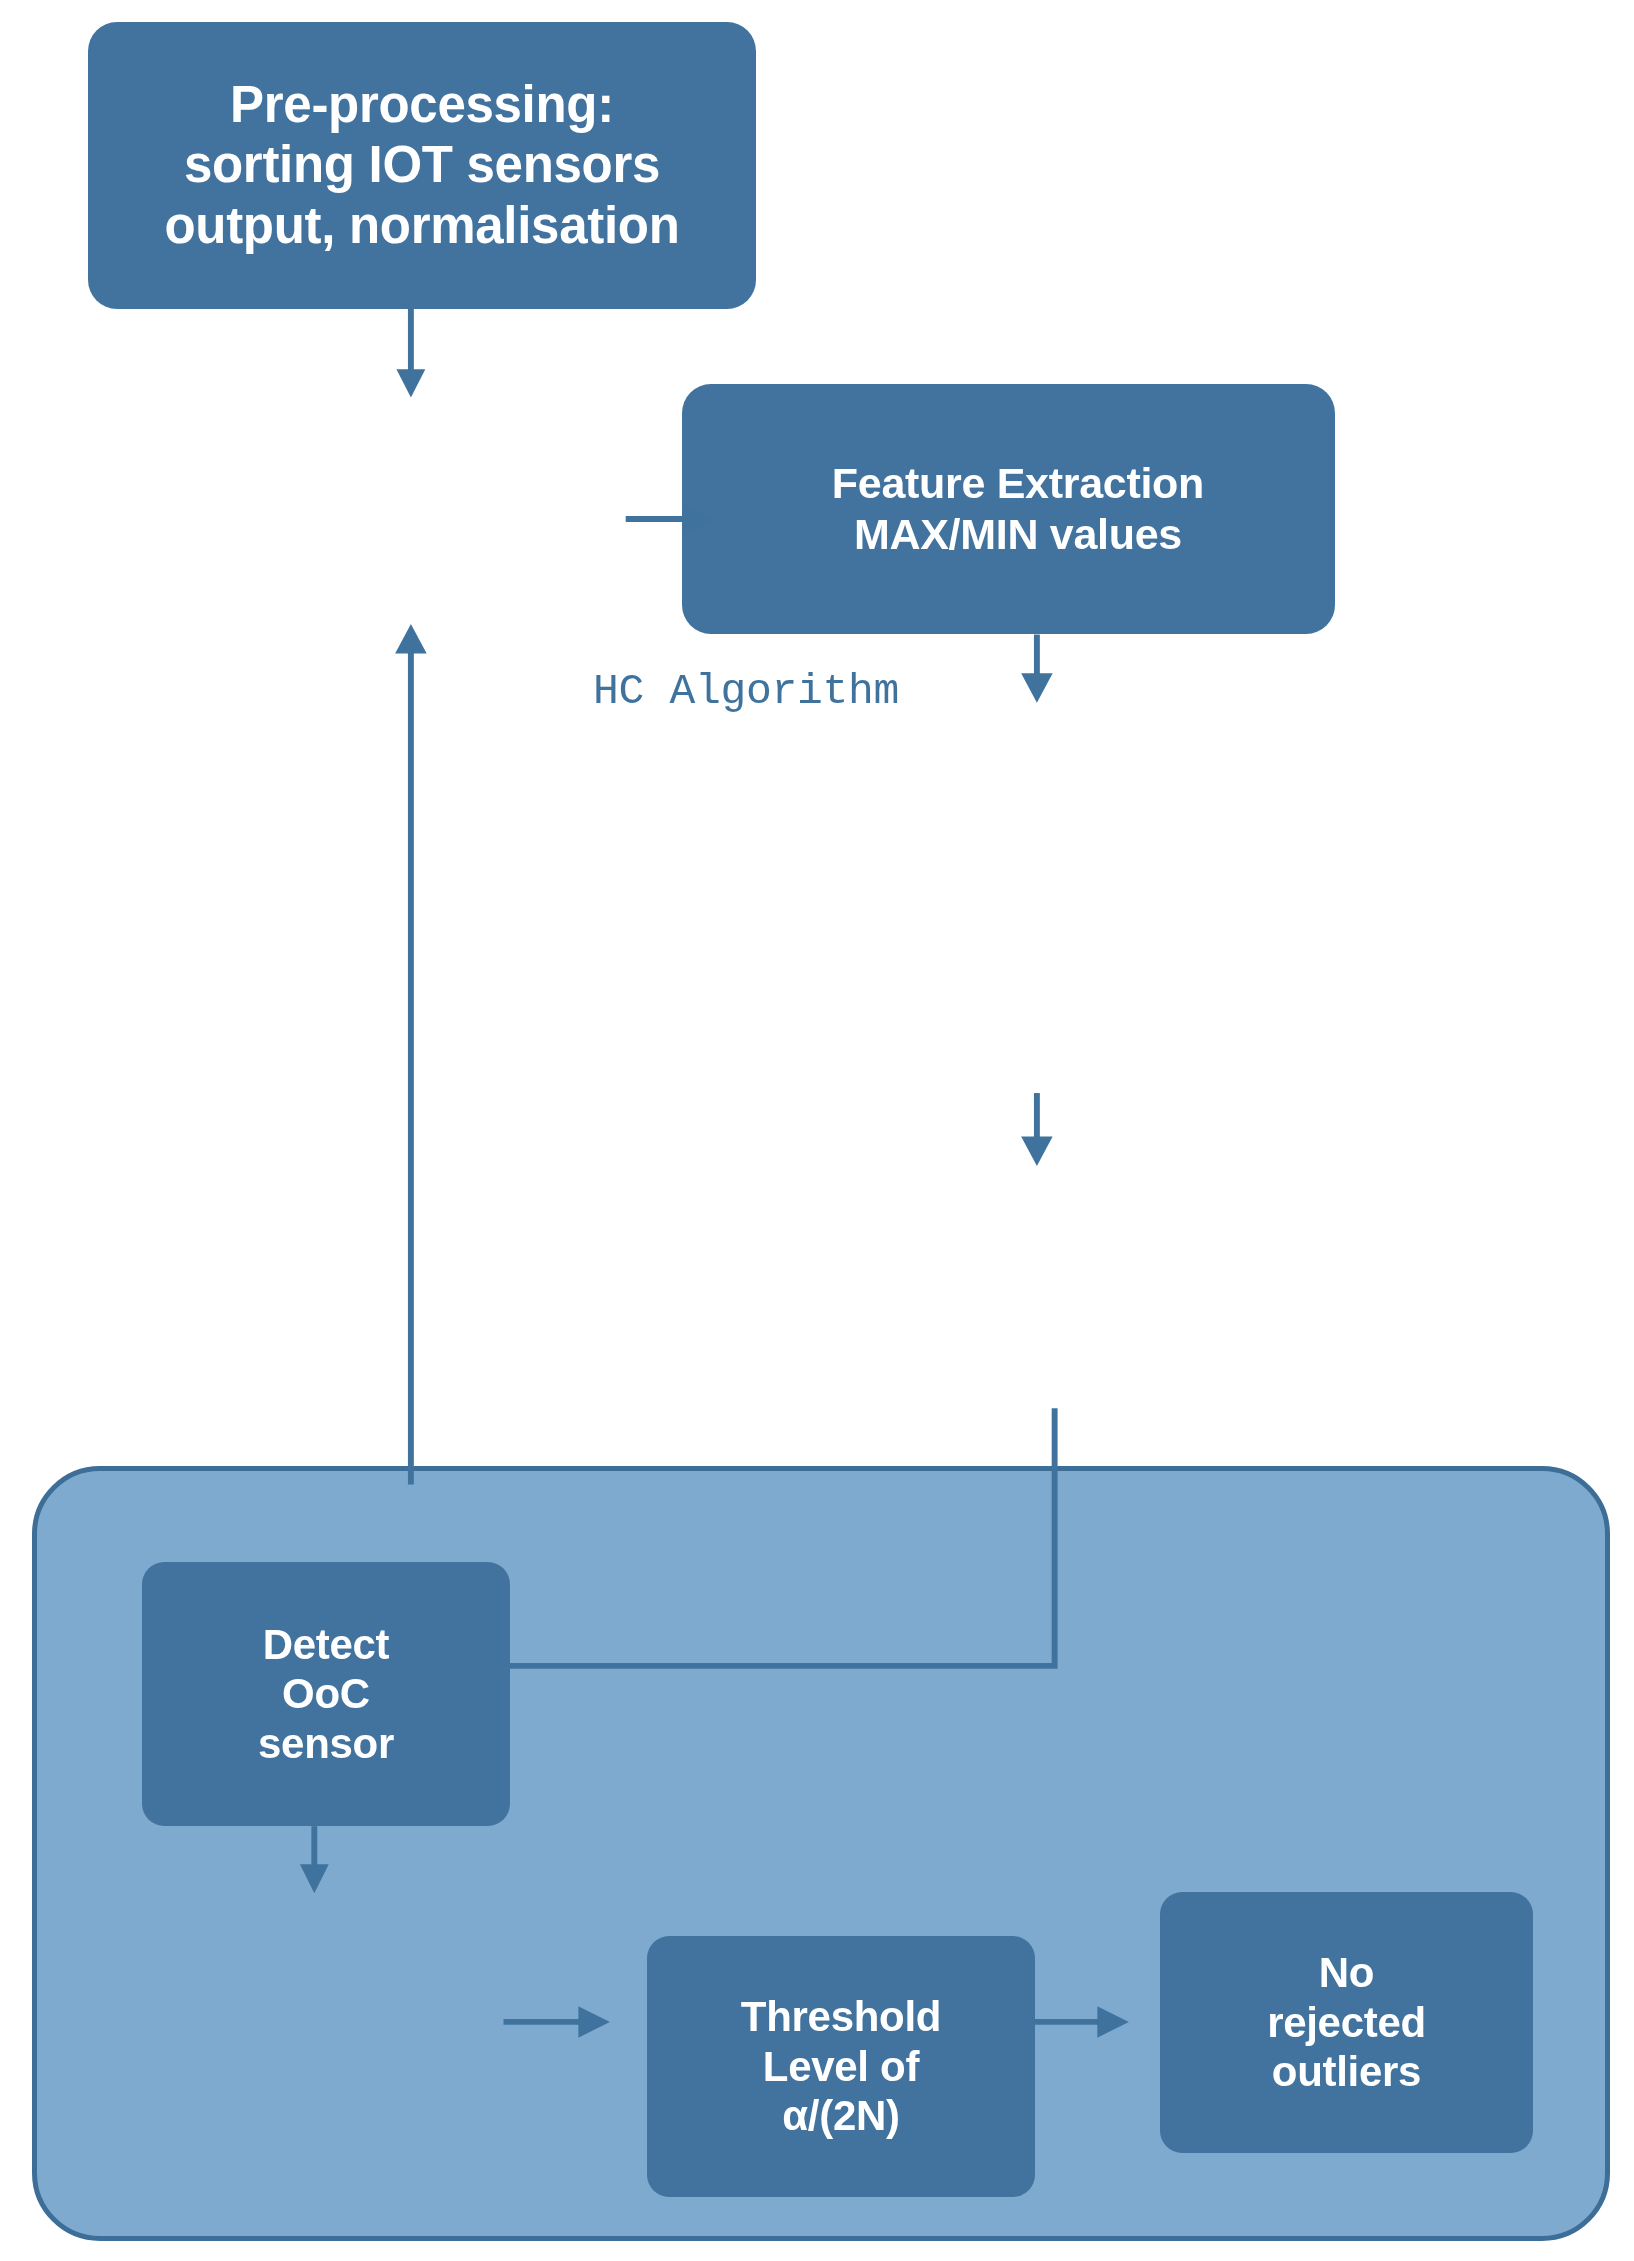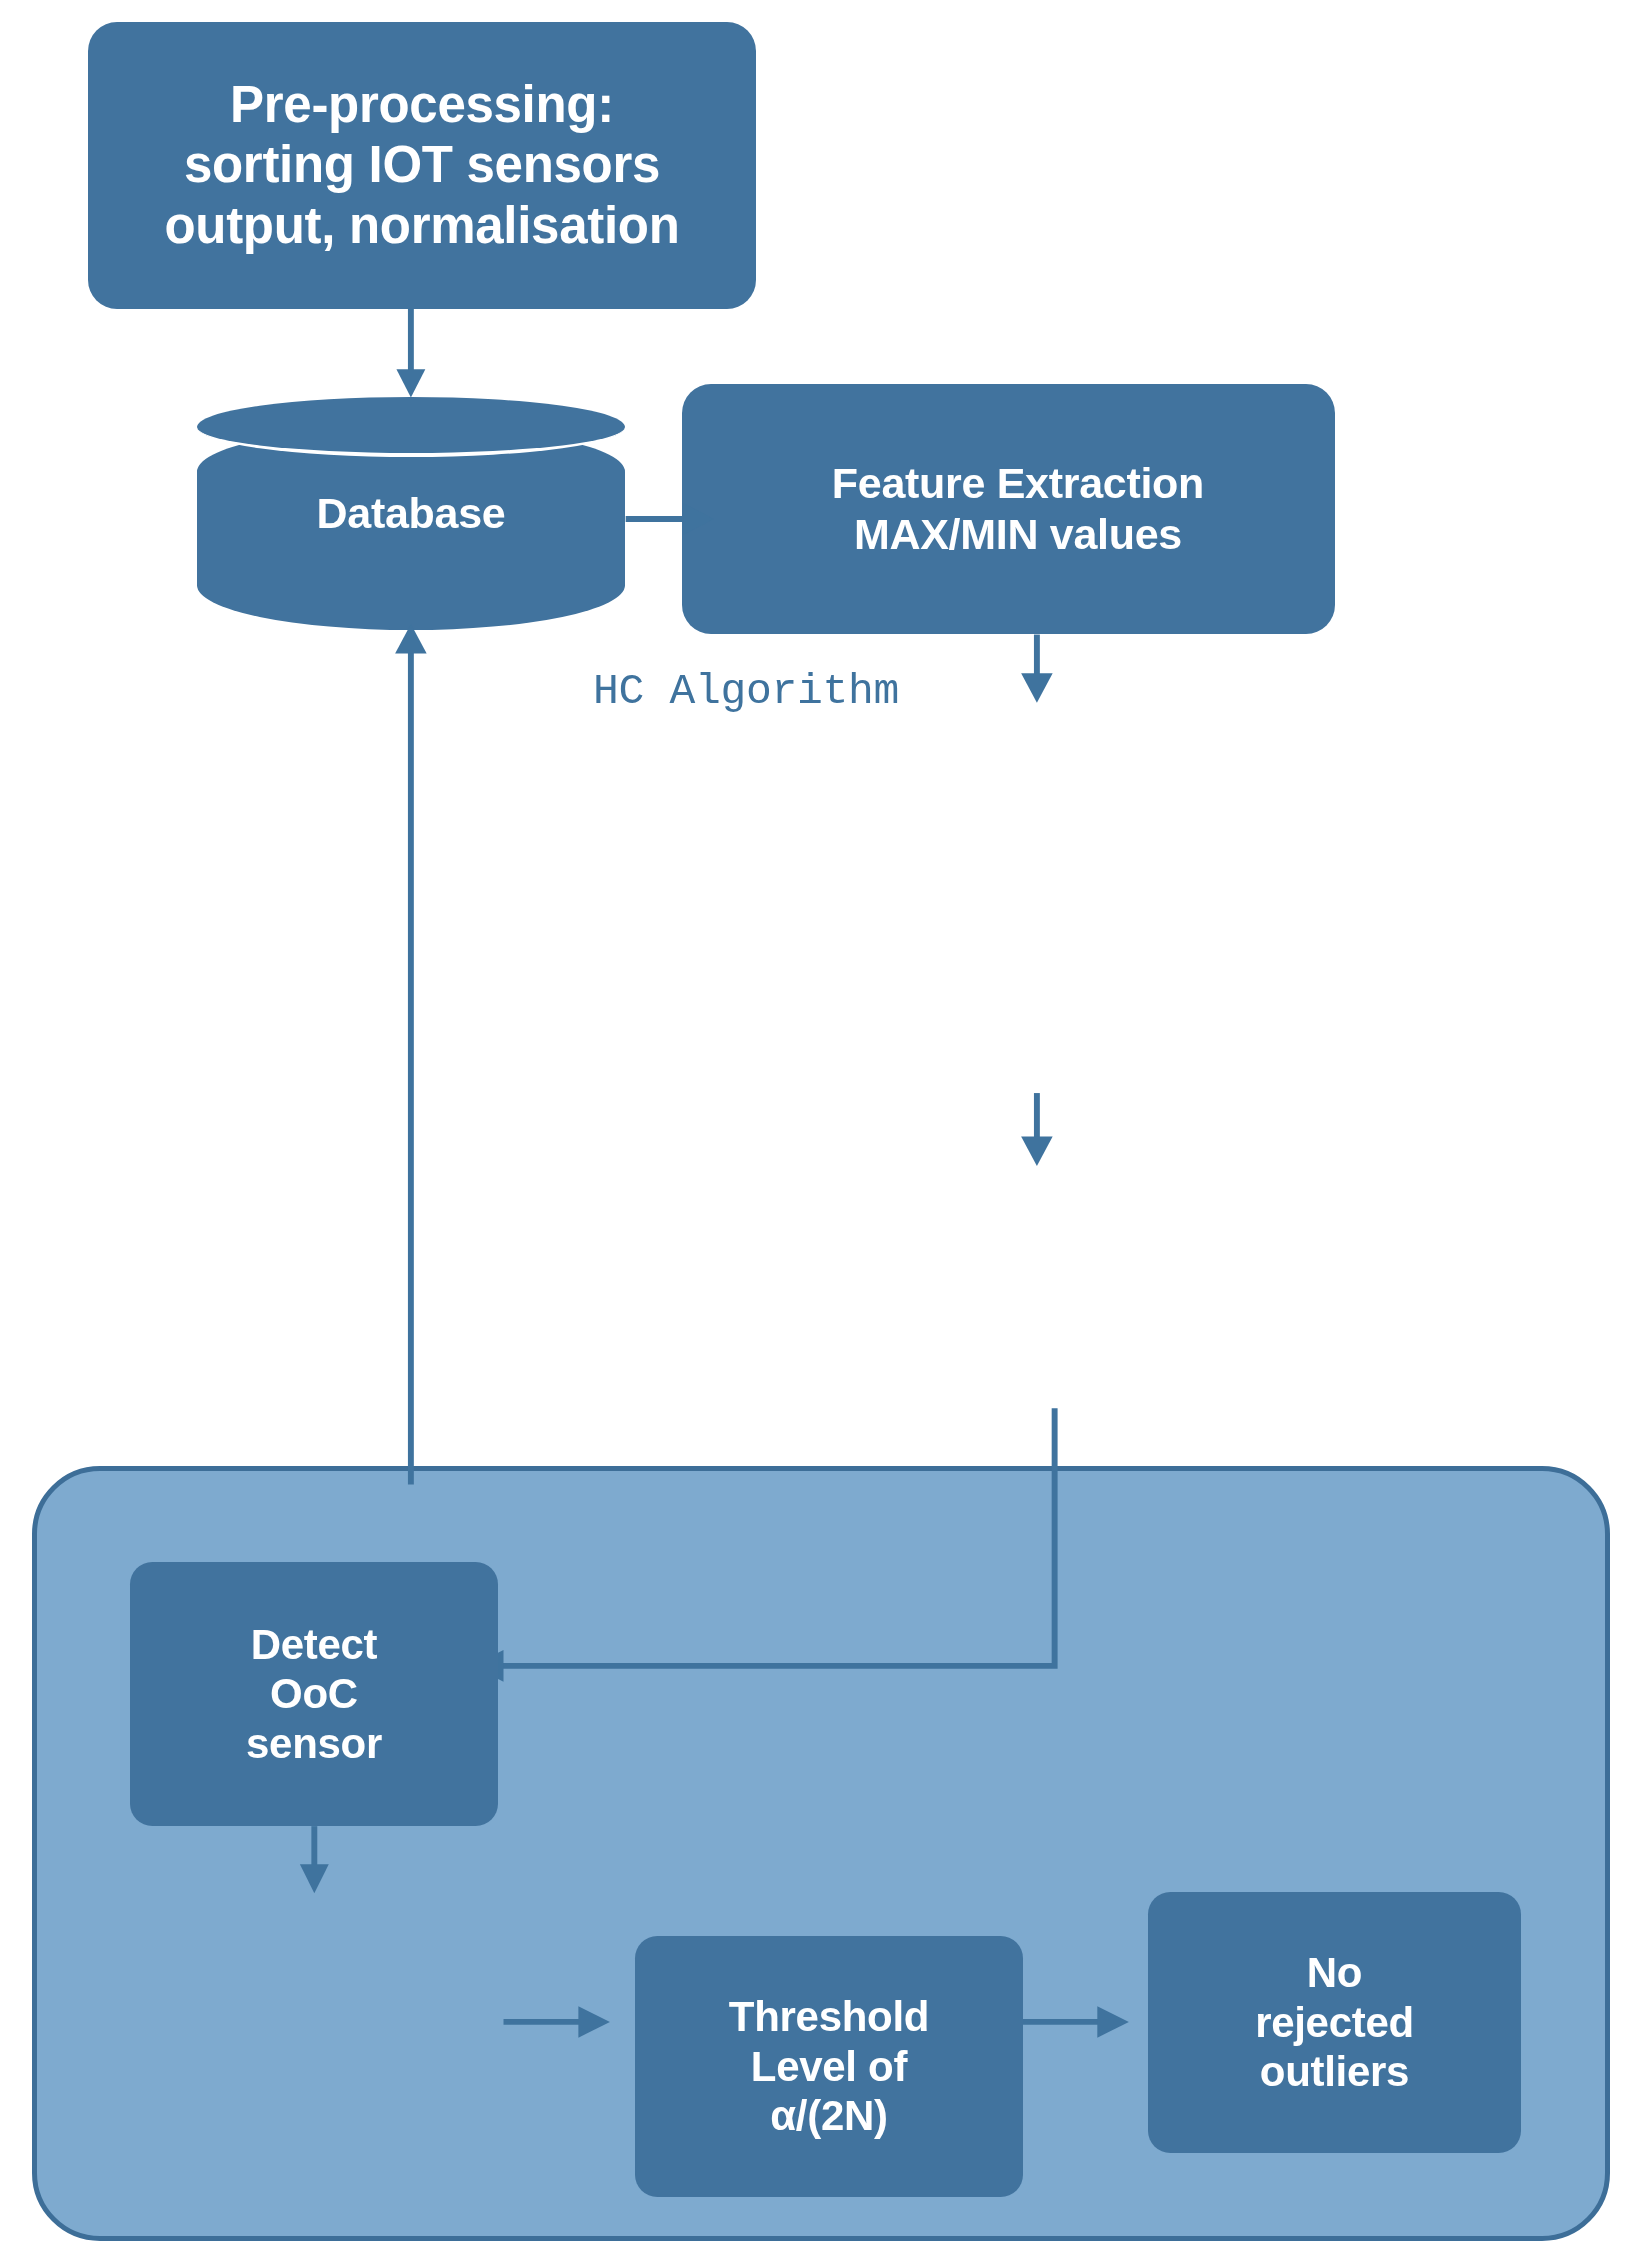--- a/index.html
+++ b/index.html
@@ -28,21 +28,21 @@
     flex-direction: column;
     align-items: center;
     justify-content: center;
     text-align: center;
     font-weight: bold;
     line-height: 1.18;
     letter-spacing: -0.3px;
     white-space: pre-line;
     padding: 4px 9.2px;
   }
-  .node.small-radius { border-radius: 22.3px; }
+  .node.small-radius { border-radius: 22.3px; margin-left: 12px; }
 
   
   .db {
     position: absolute;
   }
   .db .db-body {
     position: absolute;
     left: 0;
     top: 30px;
     width: 100%;
@@ -168,25 +168,20 @@
     <g>
       <line x1="625" y1="2260" x2="625" y2="985" stroke="#3F739E" stroke-width="9"></line>
       <path d="M601,995 L649,995 L625,950 Z" fill="#3F739E"></path>
     </g>
   </svg>
 
   <div class="node" style="left:88px; top:22px; width:668px; height:287px; font-size:51px;">Pre-processing:
 sorting IOT sensors
 output, normalisation</div>
 
-  <div class="db" style="left:197px; top:397px; width:428px; height:233px;">
-    <div class="db-body"></div>
-    <div class="db-top"></div>
-    <div class="db-label" style="font-size:43px;">Database</div>
-  </div>
 
   <div class="node" style="left:682px; top:384px; width:653px; height:250px; font-size:43px;padding-left:28px;">Feature Extraction
 MAX/MIN values</div>
 
   <div class="free-label" style="left:593px; top:667px; font-size:43px;">HC Algorithm</div>
 
 
 
   <div class="panel" style="left:32px; top:1466px; width:1578px; height:775px;"></div>
 

